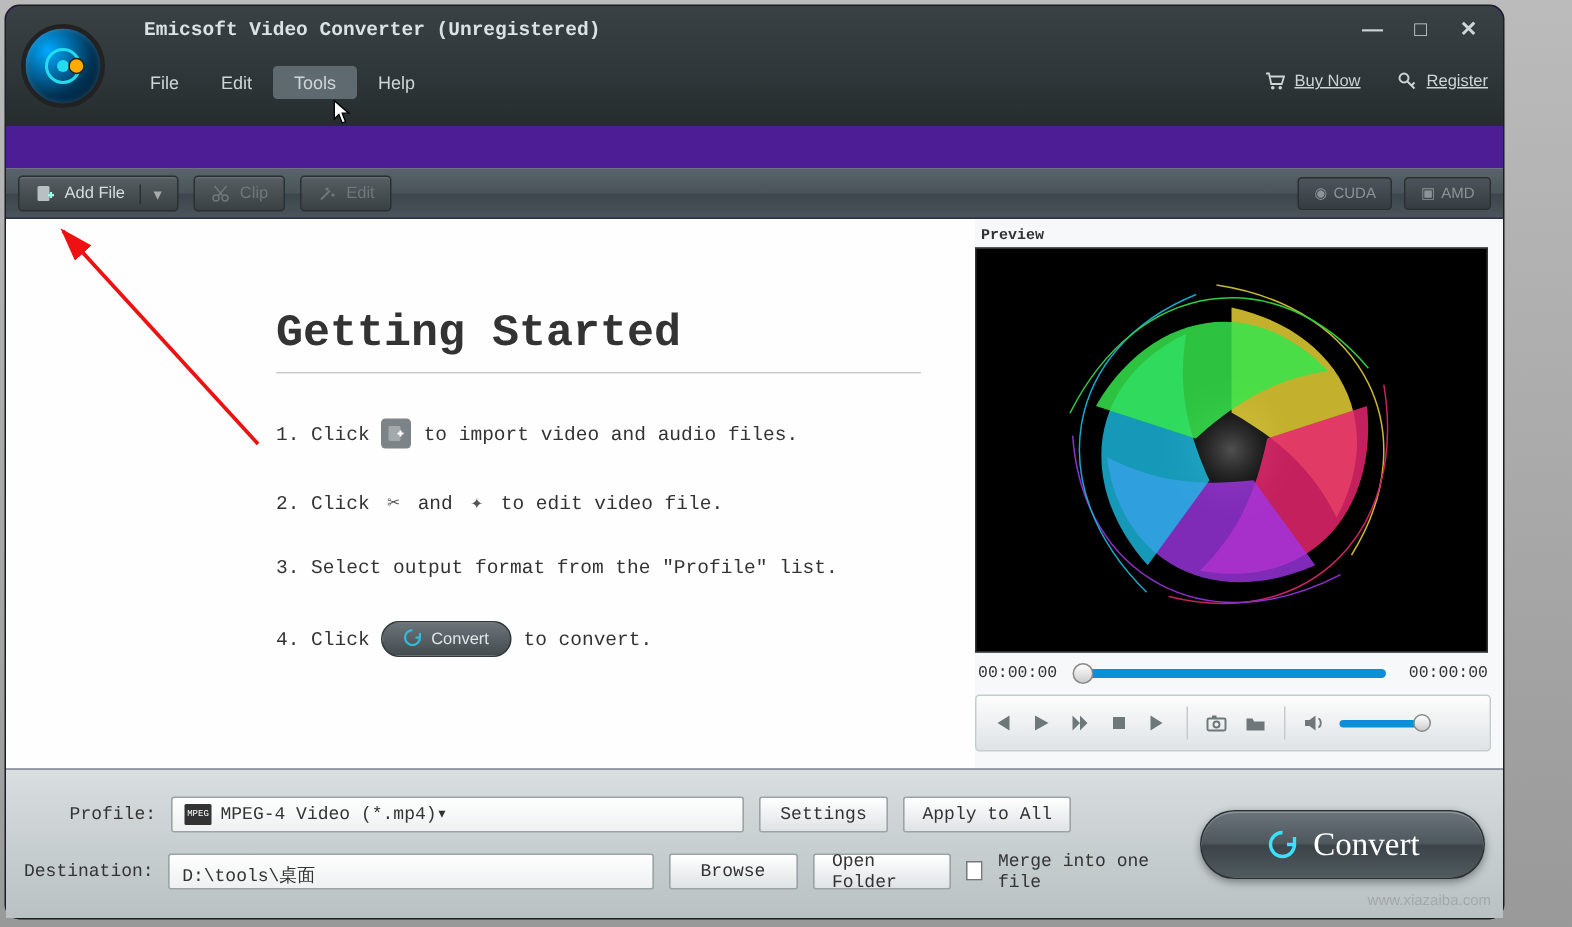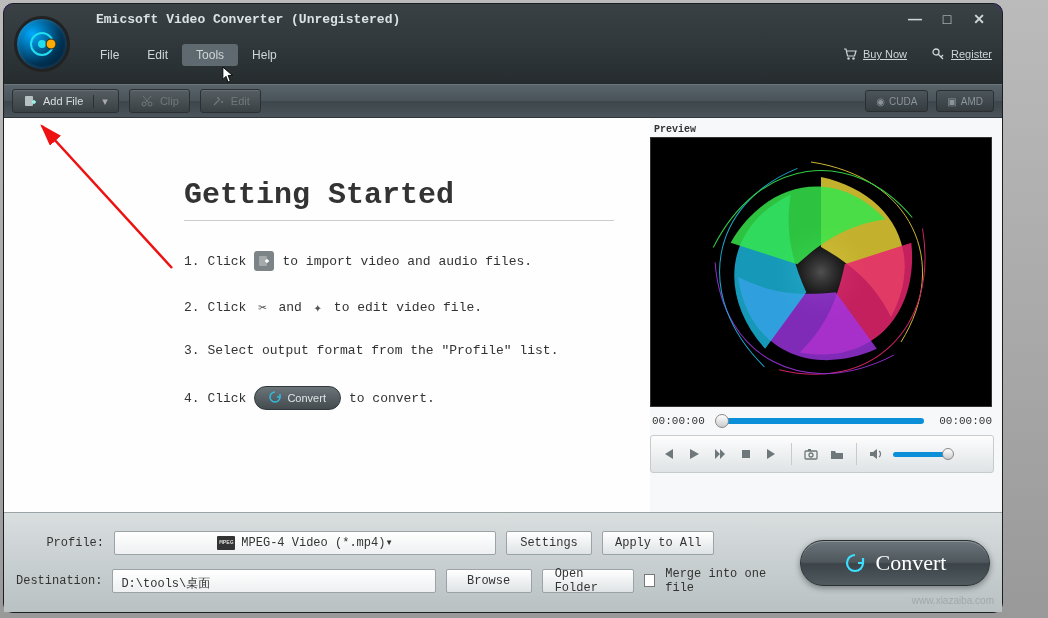--- a/index.html
+++ b/index.html
@@ -79,20 +79,21 @@
   }
 
   
   .toolbar {
     height: 34px;
     background: linear-gradient(to bottom, #58636a 0%, #4a545a 48%, #3d464b 52%, #4a545a 100%);
     display: flex; align-items: center;
     padding: 0 8px; gap: 10px;
     border-top: 1px solid #6a757b;
     border-bottom: 1px solid #303739;
+    margin-top: 28px;
   }
   .tbtn {
     height: 24px;
     background: linear-gradient(to bottom, #555e62 0%, #3a4145 100%);
     border: 1px solid #2b3133;
     border-radius: 3px;
     color: #d8dee0; font-family: Verdana, sans-serif; font-size: 11px;
     display: flex; align-items: center; gap: 6px; padding: 0 10px;
     box-shadow: 0 1px 0 rgba(255,255,255,0.1) inset;
   }
@@ -203,21 +204,21 @@
     display: flex; align-items: center; gap: 10px;
     font-family: "Courier New", monospace; font-size: 12px; color: #333;
   }
   .label { width: 88px; text-align: right;}
   .combo, .textinput {
     height: 24px; background: linear-gradient(#fff,#eef0f1);
     border: 1px solid #9aa3a6; border-radius: 2px;
     display: flex; align-items: center; padding: 0 8px;
     font-family: "Courier New", monospace; font-size: 12px; color: #333;
   }
-  .combo { width: 382px; justify-content: center;}
+  .combo { width: 382px; justify-content: flex-start;}
   .combo .ico { width: 18px; height: 14px; background: #333; color: #fff; font-size: 6px; display: inline-flex; align-items: center; justify-content: center; border-radius: 1px; margin-right: 6px;}
   .textinput { width: 382px; align-items: flex-end;}
   .sbtn {
     height: 24px; padding: 0 12px;
     background: linear-gradient(#fff,#dfe3e5);
     border: 1px solid #9aa3a6; border-radius: 2px;
     font-family: "Courier New", monospace; font-size: 12px; color: #333;
     display: flex; align-items: center; min-width: 86px; justify-content: center;
   }
   .checkbox { width: 13px; height: 13px; border: 1px solid #777; background: #fff;}

